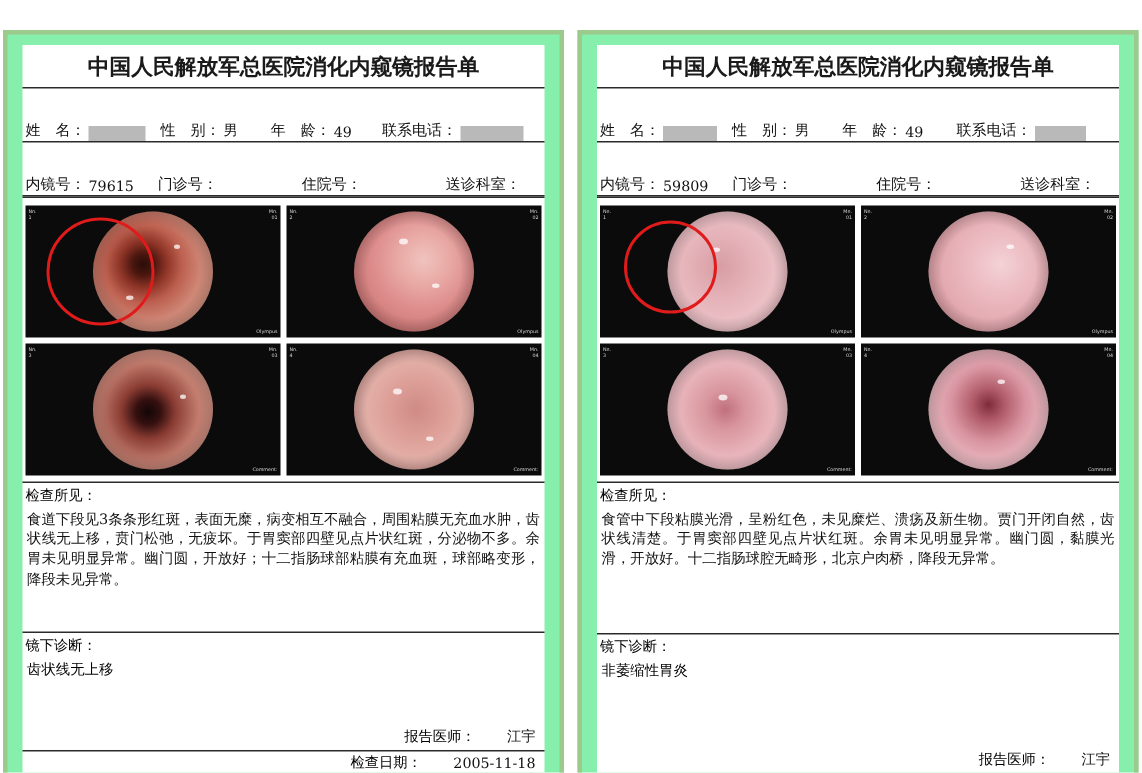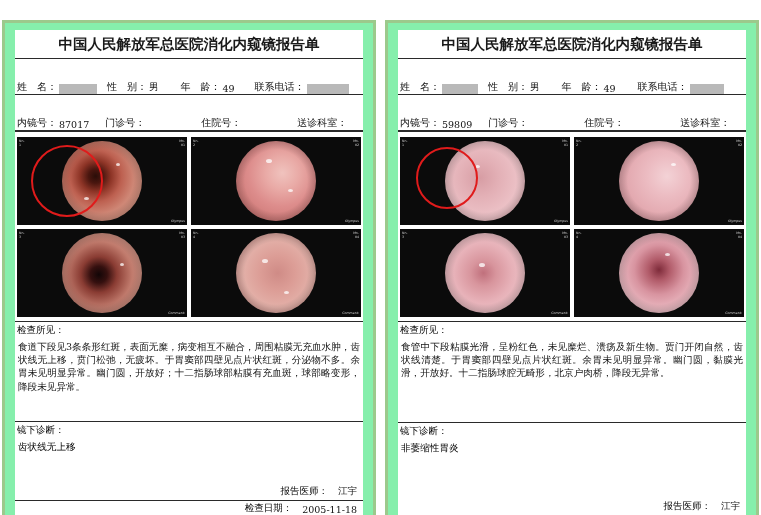--- a/index.html
+++ b/index.html
@@ -182,21 +182,21 @@
   }
   .sig-row {
     display: flex;
     justify-content: flex-end;
     align-items: flex-end;
     font-size: 9.5px;
     font-family: "DejaVu Serif", serif;
     padding: 2px 6px 2px 2px;
     height: 16px;
     box-sizing: border-box;
-    gap: 10px;
+    gap: 21px;
   }
   .sig-name { color: #111; }
   .u-line { display: inline-block; min-width: 40px; }
 </style>
 </head>
 <body>
 
 <div class="page">
 
   <div class="report left">
@@ -211,21 +211,21 @@
         <span class="fv">男</span>
         <span class="fl" style="margin-left:22px">年　龄：</span>
         <span class="fv">49</span>
         <span class="fl" style="margin-left:20px">联系电话：</span>
         <span class="redact" style="width:42px"></span>
       </div>
       <div class="rule"></div>
 
       <div class="field-row">
         <span class="fl">内镜号：</span>
-        <span class="fv">87017</span>
+        <span class="fv">79615</span>
         <span class="fl" style="margin-left:16px">门诊号：</span>
         <span class="fv u-line"></span>
         <span class="fl" style="margin-left:14px">住院号：</span>
         <span class="fv u-line"></span>
         <span class="fl" style="margin-left:14px">送诊科室：</span>
         <span class="fv u-line"></span>
       </div>
       <div class="rule"></div>
 
       <div class="rule"></div>

